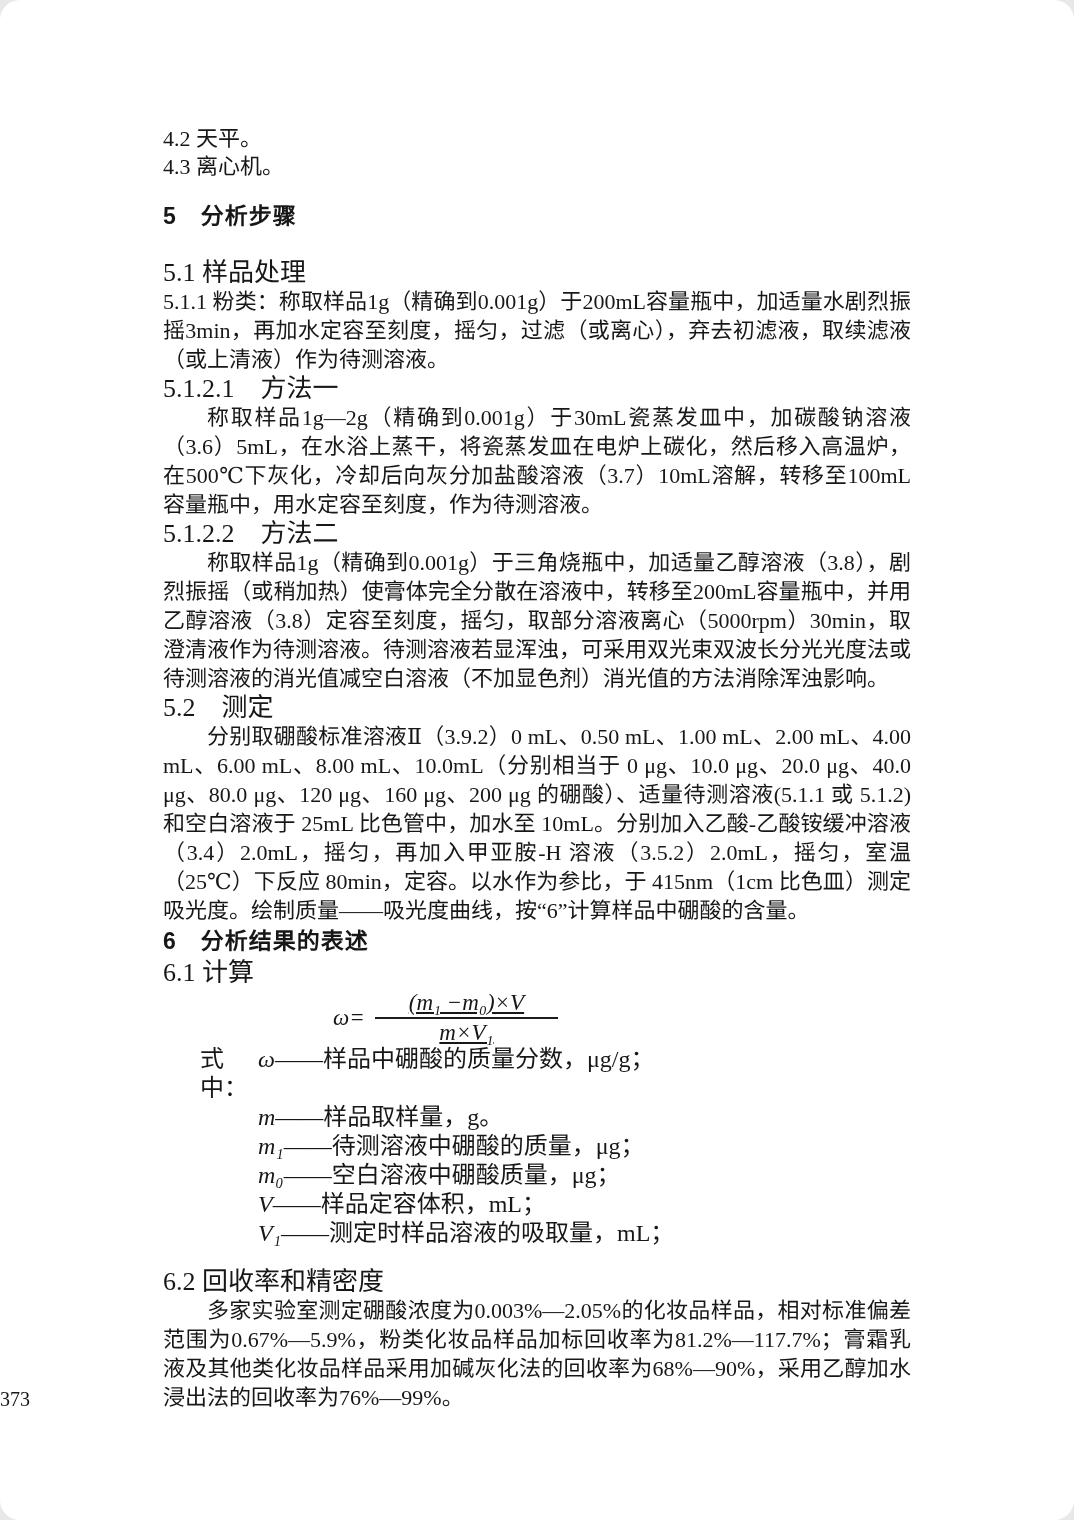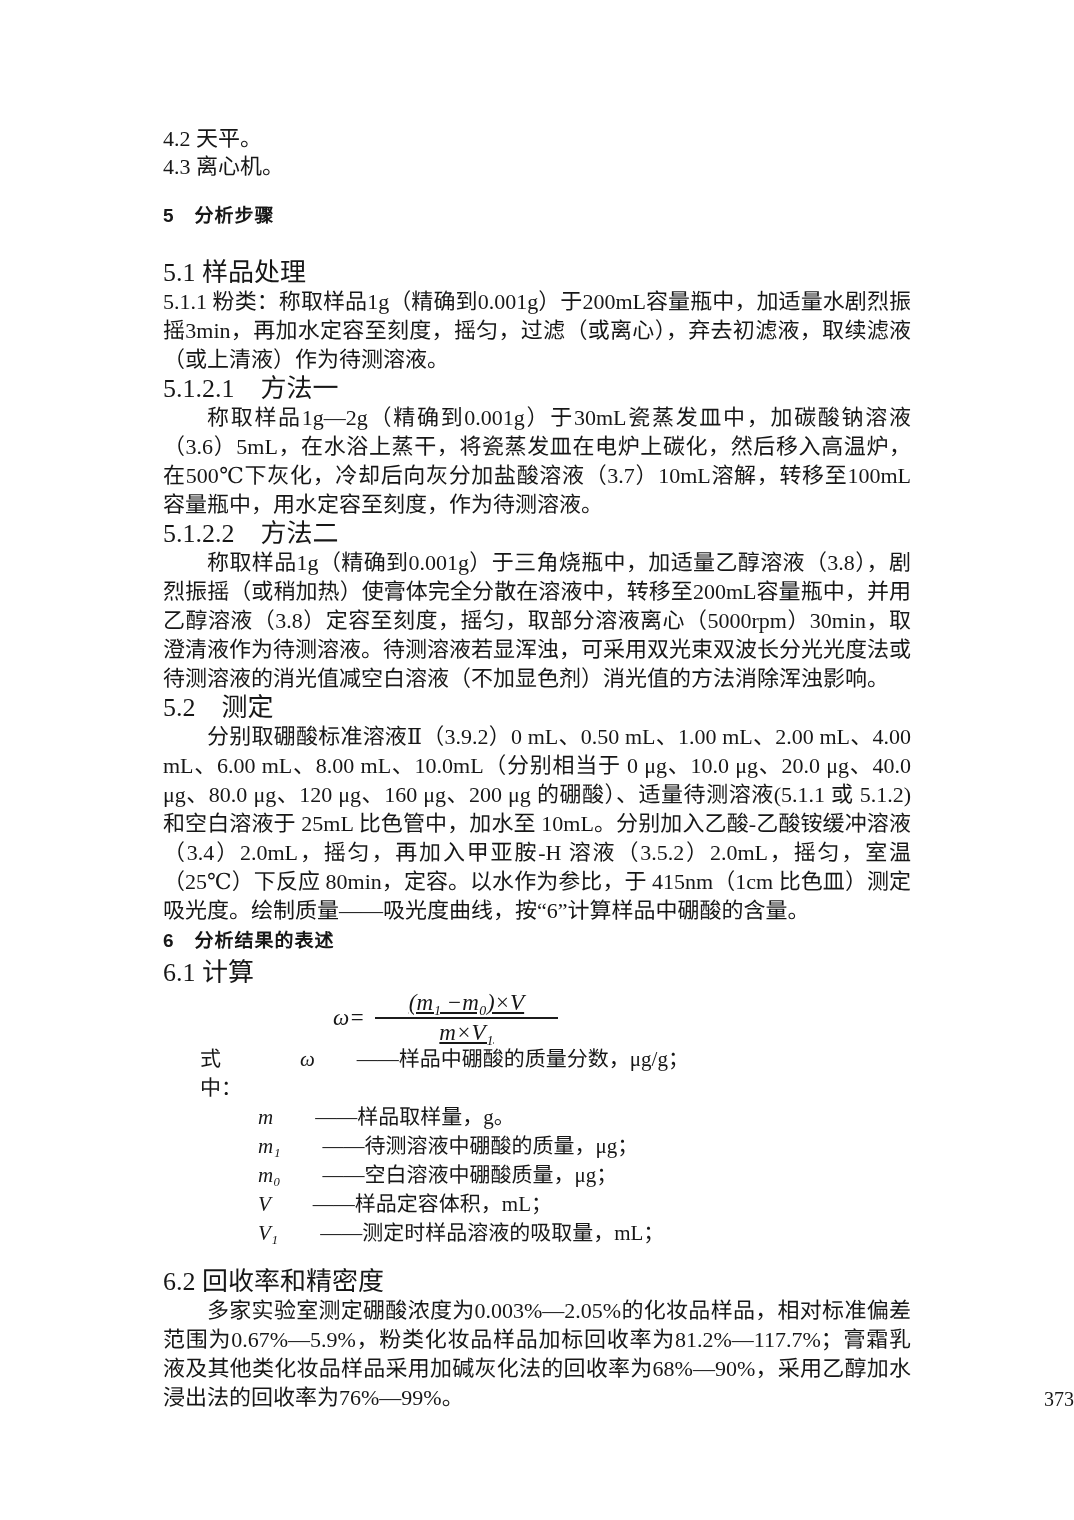--- a/index.html
+++ b/index.html
@@ -5,20 +5,21 @@
   html, body { margin: 0; padding: 0; background: #e8e8e8; }
   .page {
     position: relative;
     width: 1074px;
     height: 1520px;
     background: #ffffff;
     color: #171717;
     font-family: "Liberation Serif", "DejaVu Serif", serif;
     overflow: hidden;
     margin: 0 auto;
+    border-radius: 20px;
   }
   .content {
     margin: 0 163px;
     padding-top: 125px;
     width: 748px;
   }
   .item {
     font-size: 22px;
     line-height: 28px;
   }
@@ -29,21 +30,21 @@
   .para {
     font-size: 22px;
     line-height: 29px;
     text-align: justify;
     margin: 0;
   }
   .para.indent { text-indent: 44px; }
   .heading {
     font-family: "Liberation Sans", "DejaVu Sans", sans-serif;
     font-weight: 700;
-    font-size: 19px;
+    font-size: 23px;
     line-height: 30px;
     margin: 0;
     letter-spacing: 1px;
   }
   .h5 { margin-top: 20px; }
   .s51 { margin-top: 27px; }
   .h6 { margin-top: 1px; }
   .s61 { margin-top: 2px; }
   .s62 { margin-top: 19px; }
 
@@ -77,41 +78,40 @@
     display: block;
     height: 0;
     border-top: 2px solid #1c1c1c;
     margin: 2px 0;
   }
 
   
   .defs { margin-left: 37px; }
   .def-row {
     display: flex;
-    font-size: 21px;
+    font-size: 24px;
     line-height: 29px;
     padding-left: 58px;
-    gap: 42px;
   }
   .def-row.first { padding-left: 0; }
   .def-intro {
     display: inline-block;
     width: 58px;
     flex: 0 0 58px;
   }
   .def-sym {
     font-style: italic;
     white-space: nowrap;
   }
   .page-number {
     position: absolute;
     left: 0;
     right: 0;
     top: 1386px;
-    text-align: right;
+    text-align: left;
     font-size: 20px;
     line-height: 26px;
   }
 </style>
 </head>
 <body>
 
 <div class="page">
   <div class="content">
 

